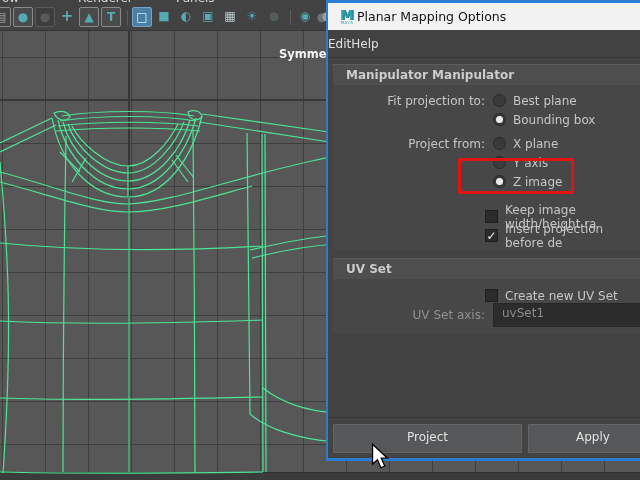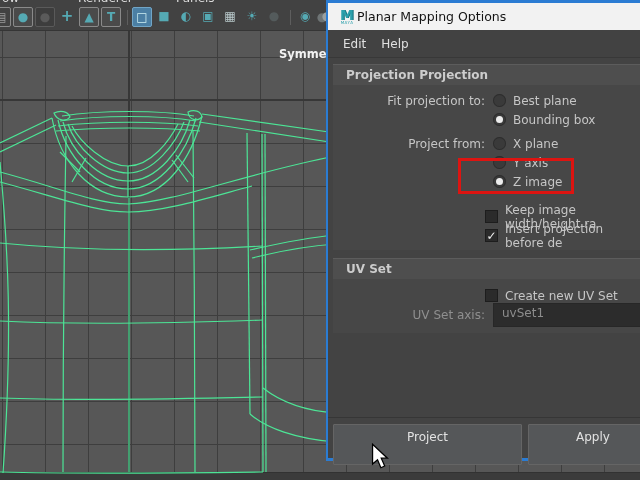--- a/index.html
+++ b/index.html
@@ -37,36 +37,36 @@
   
   #dialog{position:absolute;left:326px;top:0;width:316px;height:455px;background:#434343;
           border-left:2px solid #2b7cd3;border-top:3px solid #2b7cd3;border-bottom:3px solid #2b7cd3;}
   #titlebar{position:absolute;left:0;top:0;width:100%;height:27px;background:#f2f2f2;display:flex;align-items:center;}
   #maya-logo{width:20px;height:20px;margin-left:9px;display:flex;flex-direction:column;align-items:center;justify-content:center;}
   #maya-logo .m{color:#2ba0ac;font-weight:bold;font-size:14px;line-height:12px;text-shadow:1px 0 0 #15707c;}
   #maya-logo .sub{color:#2ba0ac;font-size:4px;line-height:4px;letter-spacing:.5px;}
   #dlg-title{color:#141414;font-size:12.5px;}
   #dlg-menubar{position:absolute;left:0;top:27px;width:100%;height:27px;background:#424242;
                display:flex;align-items:center;color:#e0e0e0;font-size:12px;border-bottom:1px solid #383838;}
-  #dlg-menubar span{margin-left:15px;}
+  #dlg-menubar span{margin-left:0;}
   .frame-header{position:absolute;left:5px;right:0;height:21px;background:#4e4e4e;border-top:1px solid #5c5c5c;
                 color:#cccccc;font-size:12px;font-weight:bold;line-height:21px;padding-left:13px;box-sizing:border-box;}
   .frame-content{position:absolute;left:5px;right:0;background:#474747;}
   .opt-row{position:absolute;left:0;height:19px;display:flex;align-items:center;font-size:12px;color:#c6c6c6;}
   .lbl-col{width:152px;text-align:right;padding-right:8px;flex:0 0 auto;}
   .radio{width:13px;height:13px;border-radius:50%;background:#3a3a3a;box-shadow:inset 0 0 0 1px #2d2d2d;
          margin-right:7px;flex:0 0 auto;position:relative;}
   .radio.sel::after{content:"";position:absolute;left:3px;top:3px;width:7px;height:7px;border-radius:50%;background:#ececec;}
   .checkbox{width:13px;height:13px;background:#2b2b2b;border:1px solid #1d1d1d;margin-right:7px;flex:0 0 auto;
             color:#f0f0f0;font-size:12px;line-height:13px;text-align:center;box-sizing:border-box;}
   .dis{color:#8f8f8f;}
   .field{height:24px;width:148px;background:#2c2c2c;border:1px solid #272727;color:#8d8d8d;
          font-size:12px;line-height:19px;padding-left:8px;box-sizing:border-box;}
   #btn-sep{position:absolute;left:0;right:0;top:414px;height:1px;background:#363636;}
-  .dlg-btn{position:absolute;top:421px;height:41px;background:#555759;border:1px solid #656565;
+  .dlg-btn{position:absolute;top:421px;height:29px;background:#555759;border:1px solid #656565;
            color:#e2e2e2;font-size:12px;text-align:center;line-height:25px;box-sizing:border-box;border-radius:1px;}
   #red-annotation{position:absolute;left:458px;top:158px;width:110px;height:30px;border:3px solid #dd1411;z-index:30;}
   #cursor{position:absolute;left:371px;top:443px;z-index:40;}
 </style>
 </head>
 <body>
 
 <div id="page">
 
   <div id="viewport-grid"></div>
@@ -159,21 +159,21 @@
         <div class="sub">MAYA</div>
       </div>
       <div id="dlg-title">Planar Mapping Options</div>
     </div>
     <div id="dlg-menubar">
       <span>Edit</span>
       <span>Help</span>
     </div>
 
     <div class="frame-header" style="top:61px">
-      <span>Projection Projection</span>
+      <span>Manipulator Manipulator</span>
     </div>
     <div class="frame-content" style="top:82px;height:165px">
       <div class="opt-row" style="top:25px">
         <span class="lbl-col"></span>
         <span class="radio sel"></span>
         <span>Bounding box</span>
       </div>
       <div class="opt-row" style="top:6px">
         <span class="lbl-col">Fit projection to:</span>
         <span class="radio"></span>

